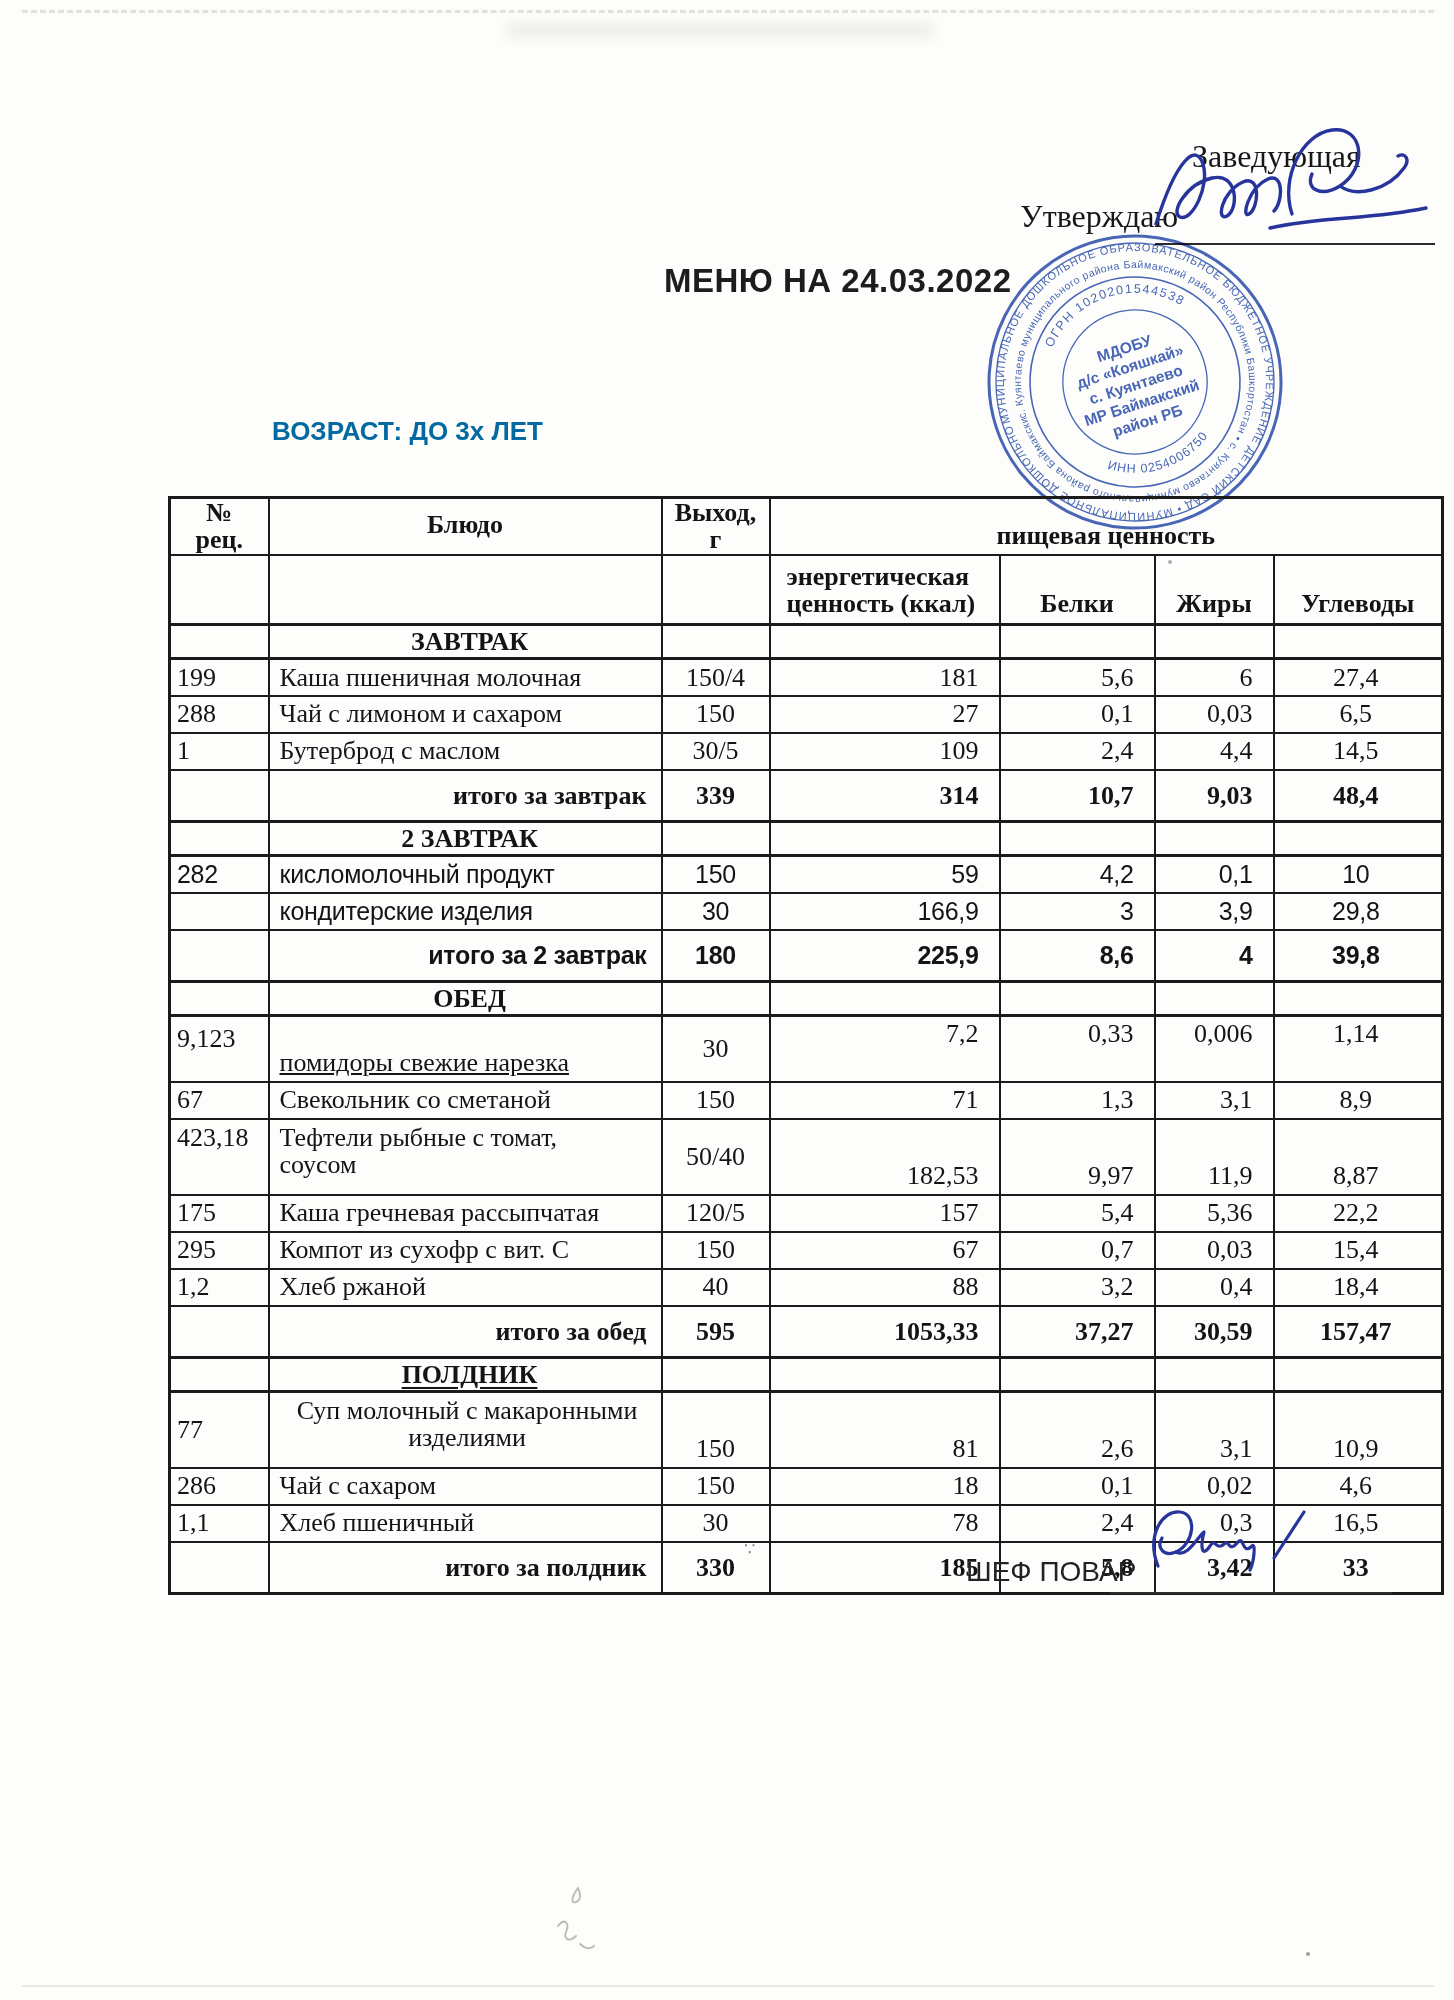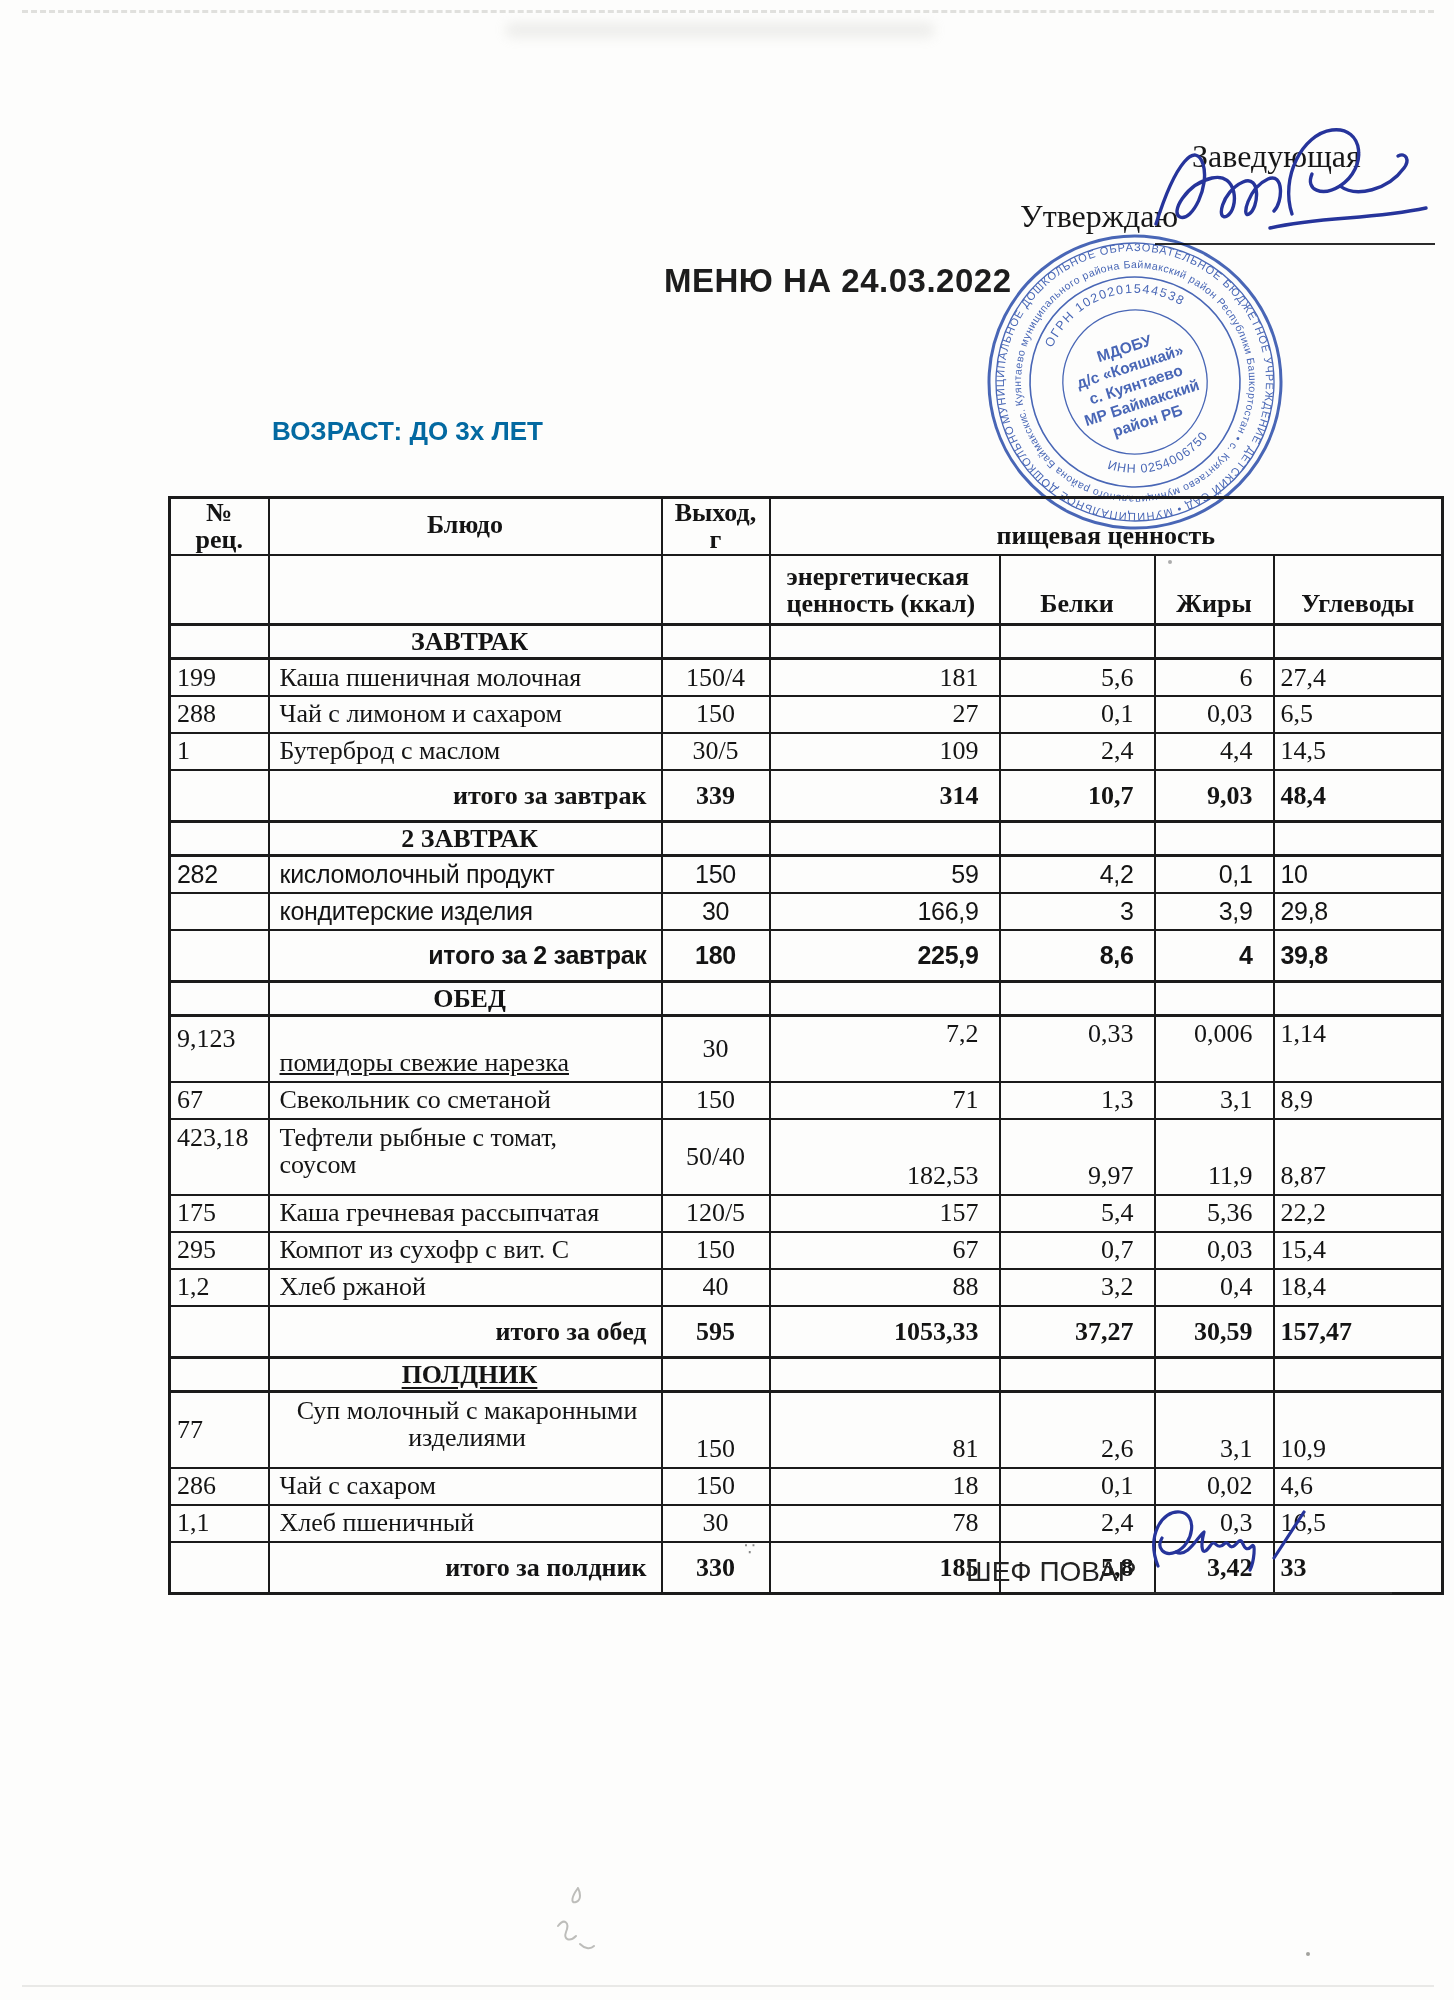--- a/index.html
+++ b/index.html
@@ -50,21 +50,21 @@
   tr.h2 th{vertical-align:bottom;padding-bottom:6px;border-bottom-width:3px;text-align:center;}
   tr.h2 .c-energy{text-align:left;padding-left:16px;}
 
   tr.r-section{height:34px;} tr.r-dish{height:37px;} tr.r-total{height:52px;}
   tr.v-tall-a{height:66px;} tr.v-tall-b{height:76px;} tr.v-tall-c{height:76px;}
 
   td.c-no{text-align:left;padding-right:10px;}
   td.c-dish{text-align:left;padding-left:10px;white-space:pre-line;}
   td.c-out{text-align:center;}
   td.c-energy,td.c-protein,td.c-fat{text-align:right;padding-right:20px;}
-  td.c-carbs{text-align:left;padding-right:10px;}
+  td.c-carbs{text-align:center;padding-right:10px;}
 
   tr.r-section td{border-bottom-width:3px;}
   tr.r-section .c-dish{font-weight:bold;text-align:center;padding-left:15px;}
   tr.r-total td{font-weight:bold;border-bottom-width:3px;}
   tr.r-total .c-dish{text-align:right;padding-right:14px;}
   td.und{text-decoration:underline;text-underline-offset:4px;}
 
   tr.f-sans td{font-family:"Liberation Sans",sans-serif;font-size:25px;letter-spacing:-.3px;}
 
   

